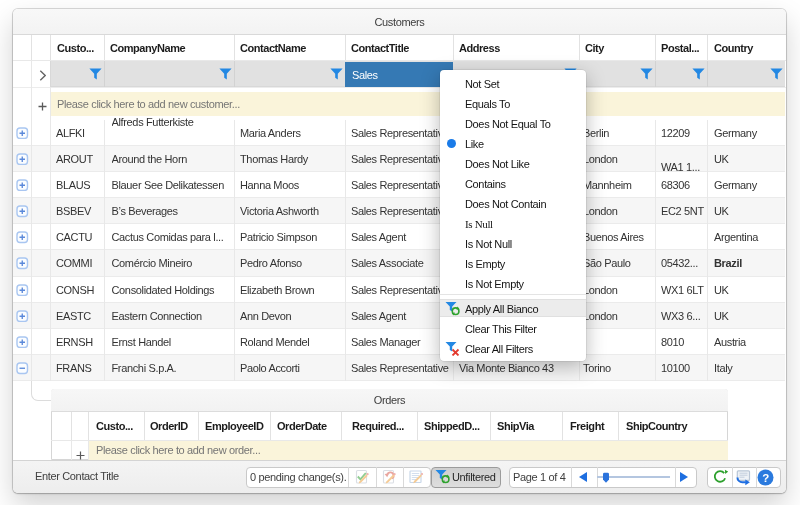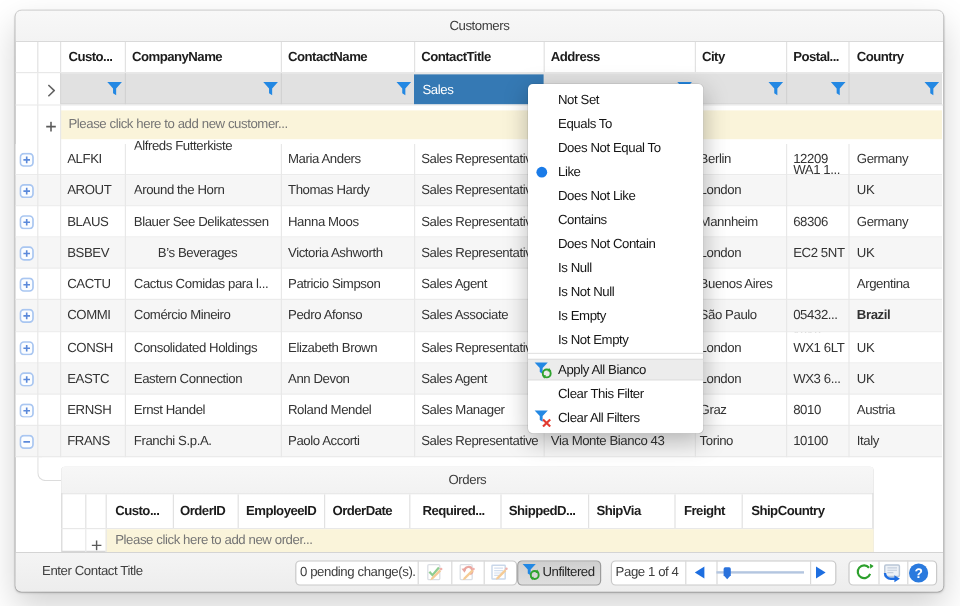--- a/index.html
+++ b/index.html
@@ -88,41 +88,41 @@
 <div class="abs" style="left:0;top:136.7px;width:772px;height:26.17px;background:#f6f6f6;border-bottom:1px solid #ebebeb;"></div>
 <div class="abs" style="left:3px;top:143.7px;"><svg width="12.5" height="12.5" viewBox="0 0 12.5 12.5">
         <rect x="1" y="1" width="10.5" height="10.5" rx="3" fill="#fbfdff" stroke="#a9c6f1" stroke-width="1.4"></rect>
         <path d="M6.25,3.5 V9 M3.5,6.25 H9" stroke="#5b89da" stroke-width="1.35"></path>
       </svg></div>
 <div class="cell" style="left:43px;top:136.7px;width:46px;height:26.17px;color:#333;">AROUT</div>
 <div class="cell" style="left:98.5px;top:136.7px;width:120.5px;height:26.17px;color:#333;">Around the Horn</div>
 <div class="cell" style="left:227px;top:136.7px;width:103px;height:26.17px;color:#333;">Thomas Hardy</div>
 <div class="cell" style="left:338px;top:136.7px;width:100px;height:26.17px;color:#333;">Sales Representative</div>
 <div class="cell" style="left:570px;top:136.7px;width:70px;height:26.17px;color:#333;">London</div>
-<div class="cell" style="left:648px;top:120px;width:44px;height:26.17px;color:#333;">WA1 1...</div>
+<div class="cell" style="left:648px;top:145px;width:44px;height:26.17px;color:#333;">WA1 1...</div>
 <div class="cell" style="left:701px;top:136.7px;width:69px;height:26.17px;color:#333;">UK</div>
 <div class="abs" style="left:0;top:162.8px;width:772px;height:26.17px;background:#ffffff;border-bottom:1px solid #ebebeb;"></div>
 <div class="abs" style="left:3px;top:169.8px;"><svg width="12.5" height="12.5" viewBox="0 0 12.5 12.5">
         <rect x="1" y="1" width="10.5" height="10.5" rx="3" fill="#fbfdff" stroke="#a9c6f1" stroke-width="1.4"></rect>
         <path d="M6.25,3.5 V9 M3.5,6.25 H9" stroke="#5b89da" stroke-width="1.35"></path>
       </svg></div>
 <div class="cell" style="left:43px;top:162.8px;width:46px;height:26.17px;color:#333;">BLAUS</div>
 <div class="cell" style="left:98.5px;top:162.8px;width:120.5px;height:26.17px;color:#333;">Blauer See Delikatessen</div>
 <div class="cell" style="left:227px;top:162.8px;width:103px;height:26.17px;color:#333;">Hanna Moos</div>
 <div class="cell" style="left:338px;top:162.8px;width:100px;height:26.17px;color:#333;">Sales Representative</div>
 <div class="cell" style="left:570px;top:162.8px;width:70px;height:26.17px;color:#333;">Mannheim</div>
 <div class="cell" style="left:648px;top:162.8px;width:44px;height:26.17px;color:#333;">68306</div>
 <div class="cell" style="left:701px;top:162.8px;width:69px;height:26.17px;color:#333;">Germany</div>
 <div class="abs" style="left:0;top:189.0px;width:772px;height:26.17px;background:#f6f6f6;border-bottom:1px solid #ebebeb;"></div>
 <div class="abs" style="left:3px;top:196.0px;"><svg width="12.5" height="12.5" viewBox="0 0 12.5 12.5">
         <rect x="1" y="1" width="10.5" height="10.5" rx="3" fill="#fbfdff" stroke="#a9c6f1" stroke-width="1.4"></rect>
         <path d="M6.25,3.5 V9 M3.5,6.25 H9" stroke="#5b89da" stroke-width="1.35"></path>
       </svg></div>
 <div class="cell" style="left:43px;top:189.0px;width:46px;height:26.17px;color:#333;">BSBEV</div>
-<div class="cell" style="left:98.5px;top:189.0px;width:120.5px;height:26.17px;color:#333;margin-left:20px;">B’s Beverages</div>
+<div class="cell" style="left:98.5px;top:189.0px;width:120.5px;height:26.17px;color:#333;">B’s Beverages</div>
 <div class="cell" style="left:227px;top:189.0px;width:103px;height:26.17px;color:#333;">Victoria Ashworth</div>
 <div class="cell" style="left:338px;top:189.0px;width:100px;height:26.17px;color:#333;">Sales Representative</div>
 <div class="cell" style="left:570px;top:189.0px;width:70px;height:26.17px;color:#333;">London</div>
 <div class="cell" style="left:648px;top:189.0px;width:44px;height:26.17px;color:#333;">EC2 5NT</div>
 <div class="cell" style="left:701px;top:189.0px;width:69px;height:26.17px;color:#333;">UK</div>
 <div class="abs" style="left:0;top:215.2px;width:772px;height:26.17px;background:#ffffff;border-bottom:1px solid #ebebeb;"></div>
 <div class="abs" style="left:3px;top:222.2px;"><svg width="12.5" height="12.5" viewBox="0 0 12.5 12.5">
         <rect x="1" y="1" width="10.5" height="10.5" rx="3" fill="#fbfdff" stroke="#a9c6f1" stroke-width="1.4"></rect>
         <path d="M6.25,3.5 V9 M3.5,6.25 H9" stroke="#5b89da" stroke-width="1.35"></path>
       </svg></div>
@@ -171,21 +171,20 @@
 <div class="cell" style="left:701px;top:293.7px;width:69px;height:26.17px;color:#333;">UK</div>
 <div class="abs" style="left:0;top:319.9px;width:772px;height:26.17px;background:#ffffff;border-bottom:1px solid #ebebeb;"></div>
 <div class="abs" style="left:3px;top:326.9px;"><svg width="12.5" height="12.5" viewBox="0 0 12.5 12.5">
         <rect x="1" y="1" width="10.5" height="10.5" rx="3" fill="#fbfdff" stroke="#a9c6f1" stroke-width="1.4"></rect>
         <path d="M6.25,3.5 V9 M3.5,6.25 H9" stroke="#5b89da" stroke-width="1.35"></path>
       </svg></div>
 <div class="cell" style="left:43px;top:319.9px;width:46px;height:26.17px;color:#333;">ERNSH</div>
 <div class="cell" style="left:98.5px;top:319.9px;width:120.5px;height:26.17px;color:#333;">Ernst Handel</div>
 <div class="cell" style="left:227px;top:319.9px;width:103px;height:26.17px;color:#333;">Roland Mendel</div>
 <div class="cell" style="left:338px;top:319.9px;width:100px;height:26.17px;color:#333;">Sales Manager</div>
-<div class="cell" style="left:570px;top:319.9px;width:70px;height:26.17px;color:#333;">Graz</div>
 <div class="cell" style="left:648px;top:319.9px;width:44px;height:26.17px;color:#333;">8010</div>
 <div class="cell" style="left:701px;top:319.9px;width:69px;height:26.17px;color:#333;">Austria</div>
 <div class="abs" style="left:0;top:346.0px;width:772px;height:26.17px;background:#f6f6f6;border-bottom:1px solid #ebebeb;"></div>
 <div class="abs" style="left:3px;top:353.0px;"><svg width="12.5" height="12.5" viewBox="0 0 12.5 12.5">
         <rect x="1" y="1" width="10.5" height="10.5" rx="3" fill="#fbfdff" stroke="#a9c6f1" stroke-width="1.4"></rect>
         <path d="M3.5,6.25 H9" stroke="#5b89da" stroke-width="1.35"></path>
       </svg></div>
 <div class="cell" style="left:43px;top:346.0px;width:46px;height:26.17px;color:#333;">FRANS</div>
 <div class="cell" style="left:98.5px;top:346.0px;width:120.5px;height:26.17px;color:#333;">Franchi S.p.A.</div>
 <div class="cell" style="left:227px;top:346.0px;width:103px;height:26.17px;color:#333;">Paolo Accorti</div>
@@ -299,21 +298,21 @@
       </svg></div>
 <div class="abs" style="left:427px;top:61px;width:145.5px;height:291px;background:#fff;border-radius:4px;
 box-shadow:0 0 0 0.5px rgba(0,0,0,0.12), 0 6px 20px rgba(0,0,0,0.28);z-index:50;"></div>
 <div class="cell" style="left:452px;top:65px;width:120px;height:20px;color:#151515;z-index:51;">Not Set</div>
 <div class="cell" style="left:452px;top:85px;width:120px;height:20px;color:#151515;z-index:51;">Equals To</div>
 <div class="cell" style="left:452px;top:105px;width:104px;height:20px;color:#151515;z-index:51;">Does Not Equal To</div>
 <div class="cell" style="left:452px;top:125px;width:120px;height:20px;color:#151515;z-index:51;">Like</div>
 <div class="cell" style="left:452px;top:145px;width:120px;height:20px;color:#151515;z-index:51;">Does Not Like</div>
 <div class="cell" style="left:452px;top:165px;width:120px;height:20px;color:#151515;z-index:51;">Contains</div>
 <div class="cell" style="left:452px;top:185px;width:120px;height:20px;color:#151515;z-index:51;">Does Not Contain</div>
-<div class="cell" style="left:452px;top:205px;width:120px;height:20px;color:#151515;z-index:51;">Is Null</div>
+<div class="cell" style="left:452px;top:205px;width:120px;height:20px;color:#151515;z-index:51;font-family:Liberation Serif, serif;">Is Null</div>
 <div class="cell" style="left:452px;top:225px;width:120px;height:20px;color:#151515;z-index:51;">Is Not Null</div>
 <div class="cell" style="left:452px;top:245px;width:120px;height:20px;color:#151515;z-index:51;">Is Empty</div>
 <div class="cell" style="left:452px;top:265px;width:120px;height:20px;color:#151515;z-index:51;">Is Not Empty</div>
 <div class="abs" style="left:433.5px;top:129.5px;width:9px;height:9px;border-radius:50%;background:#1a7be8;z-index:51;"></div>
 <div class="hline" style="left:427px;top:285px;width:145.5px;background:#e4e4e4;z-index:51;"></div>
 <div class="abs" style="left:427px;top:290px;width:145.5px;height:18px;background:#ececec;border-top:1px solid #e0e0e0;border-bottom:1px solid #e0e0e0;z-index:51;"></div>
 <div class="cell" style="left:452px;top:290px;width:120px;height:20px;color:#151515;z-index:52;">Apply All Bianco</div>
 <div class="abs" style="left:432px;top:292px;z-index:52;"><svg width="16" height="15" viewBox="0 0 16 15">
         <path d="M0.5,1 h11 l-4.3,4.6 v4.8 l-2.4,-1.5 v-3.3 z" fill="#2388e3"></path>
         <circle cx="10.6" cy="10.2" r="3.3" fill="none" stroke="#2fa32f" stroke-width="1.6"></circle>

